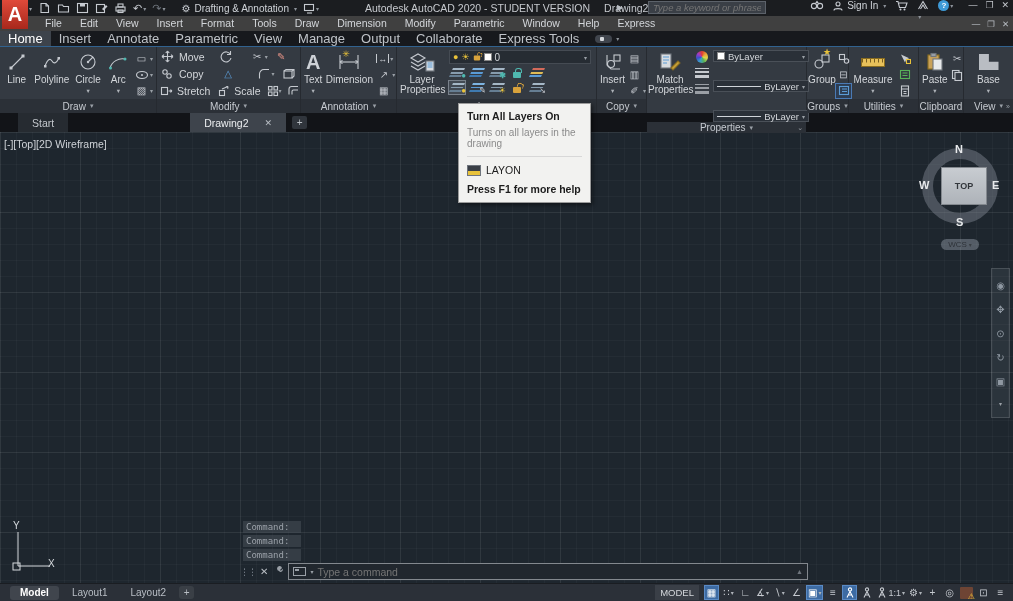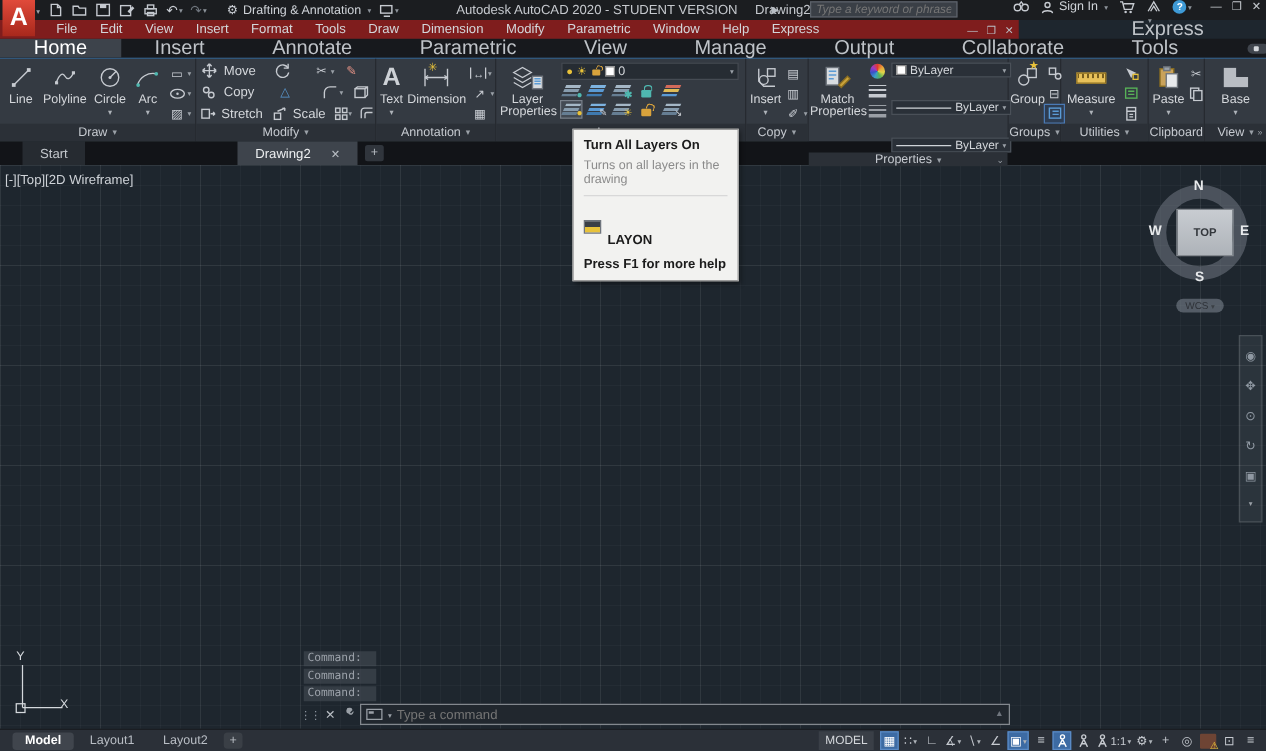--- a/index.html
+++ b/index.html
@@ -30,28 +30,28 @@
   .title-play { position:absolute; left:617px; top:3px; font-size:8px; color:#b9bec4; }
   .search-box { position:absolute; left:648px; top:1px; width:118px; height:13px; background:#3a3f46; border:1px solid #5c626a; display:flex; align-items:center; padding:0 4px; }
   .search-box input { width:100%; background:transparent; border:none; outline:none; color:#9aa0a6; font-size:9.5px; font-style:italic; font-family:"Liberation Sans",sans-serif; }
   .tb-right { position:absolute; right:4px; top:0; height:16px; display:flex; align-items:flex-start; gap:9px; }
   .signin { display:flex; align-items:center; gap:4px; color:#cfd3d8; }
   .help-circle { width:11px; height:11px; border-radius:50%; background:#3e9ad6; color:#fff; font-size:8px; font-weight:bold; display:flex; align-items:center; justify-content:center; }
   .winbtns { display:flex; gap:8px; color:#c3c7cc; font-size:9px; margin-left:6px;}
   .winbtns span { cursor:default; }
 
   
-  .menubar { left:0; top:16px; width:815px; height:15px; background:#7f1d1d; display:flex; align-items:center; z-index:29;justify-content:center; }
+  .menubar { left:0; top:16px; width:1013px; height:15px; background:#404040; display:flex; align-items:center; z-index:29;justify-content:center; }
   .menubar .items { margin-left:36px; display:flex; gap:0; }
   .menu-item { padding:0 9px; font-size:10.5px; color:#d3d6da; line-height:15px; }
   .menu-winbtns { margin-left:auto; margin-right:4px; display:flex; gap:7px; color:#b9bec4; font-size:8.5px; }
 
   
   .tabrow { left:0; top:31px; width:1013px; height:15px; background:#17191d; display:flex; align-items:flex-end; z-index:28; }
-  .rtab { padding:0 27px; font-size:16px; line-height:15px; color:#bfc3c8; }
+  .rtab { padding:0 8px; font-size:13px; line-height:15px; color:#bfc3c8; }
   .rtab.active { background:#3d434b; color:#fff; }
   .ribbon-collapse { margin-left:8px; display:flex; align-items:center; gap:3px; height:15px; }
   .rc-pill { width:17px; height:8px; border-radius:4px; background:#40454d; position:relative; }
   .rc-pill:after { content:''; position:absolute; left:5px; top:2px; width:4px; height:4px; background:#d5d8dc; border-radius:1px; }
 
   
   .ribbon { left:0; top:46px; width:1013px; height:67px; background:#343a42; border-top:1px solid #31628f; display:flex; z-index:27; }
   .panel { height:100%; display:flex; flex-direction:column; border-right:1px solid #262a30; }
   .pcontent { flex:1; display:flex; padding:2px 3px 0 3px; }
   .plabel { height:14px; background:#2b3037; display:flex; align-items:center; justify-content:center; gap:4px; font-size:10px; color:#c6cad0; position:relative; }
@@ -140,21 +140,21 @@
   .cmd-input-wrap input { flex:1; background:transparent; border:none; outline:none; color:#9aa0a7; font-size:10.5px; font-family:"Liberation Sans",sans-serif; }
   .cmd-up { color:#6f757d; font-size:7px; }
 
   
   .tooltip { position:absolute; left:458px; top:103px; width:133px; background:#f2f2f0; border:1px solid #9a9a9a; box-shadow:2px 2px 4px rgba(0,0,0,0.45); z-index:60; padding:6px 8px 7px 8px; color:#1c1c1c; }
   .tt-title { font-size:10.5px; font-weight:bold; margin-bottom:5px; }
   .tt-desc { font-size:10px; color:#8b8b8b; margin-bottom:7px; }
   .tt-div { height:1px; background:#d8d8d8; margin-bottom:7px; }
   .tt-cmdrow { display:flex; align-items:center; gap:5px; margin-bottom:7px; }
   .tt-icon { width:14px; height:11px; background:linear-gradient(180deg,#3a3f46 0 55%, #e8c23a 55% 100%); border:1px solid #6f757d; }
-  .tt-cmd { font-size:10.5px; font-weight:bold;margin-top:22px; }
+  .tt-cmd { font-size:10.5px; font-weight:normal; }
   .tt-help { font-size:10.5px; font-weight:bold; }
 
   
   .statusbar { left:0; top:583px; width:1013px; height:18px; background:#2b3038; border-top:1px solid #1a1d22; display:flex; align-items:center; z-index:31; padding-left:10px; }
   .ltab { height:14px; display:flex; align-items:center; padding:0 10px; margin-right:3px; border-radius:3px; font-size:10px; color:#b9bec5; }
   .ltab.active { background:#40454d; color:#fff; font-weight:bold; }
   .ltab-plus { width:15px; height:13px; border-radius:3px; background:#3a3f46; color:#b9bec4; display:flex; align-items:center; justify-content:center; font-size:10px; }
   .sb-right { margin-left:auto; display:flex; align-items:center; gap:2px; padding-right:5px; }
   .sbi { min-width:15px; height:15px; display:flex; align-items:center; justify-content:center; color:#c6cad0; font-size:10px; padding:0 1px; gap:1px; }
   .sbi.blue { background:#3d6ba3; border:1px solid #5a8ac5; color:#fff; }

